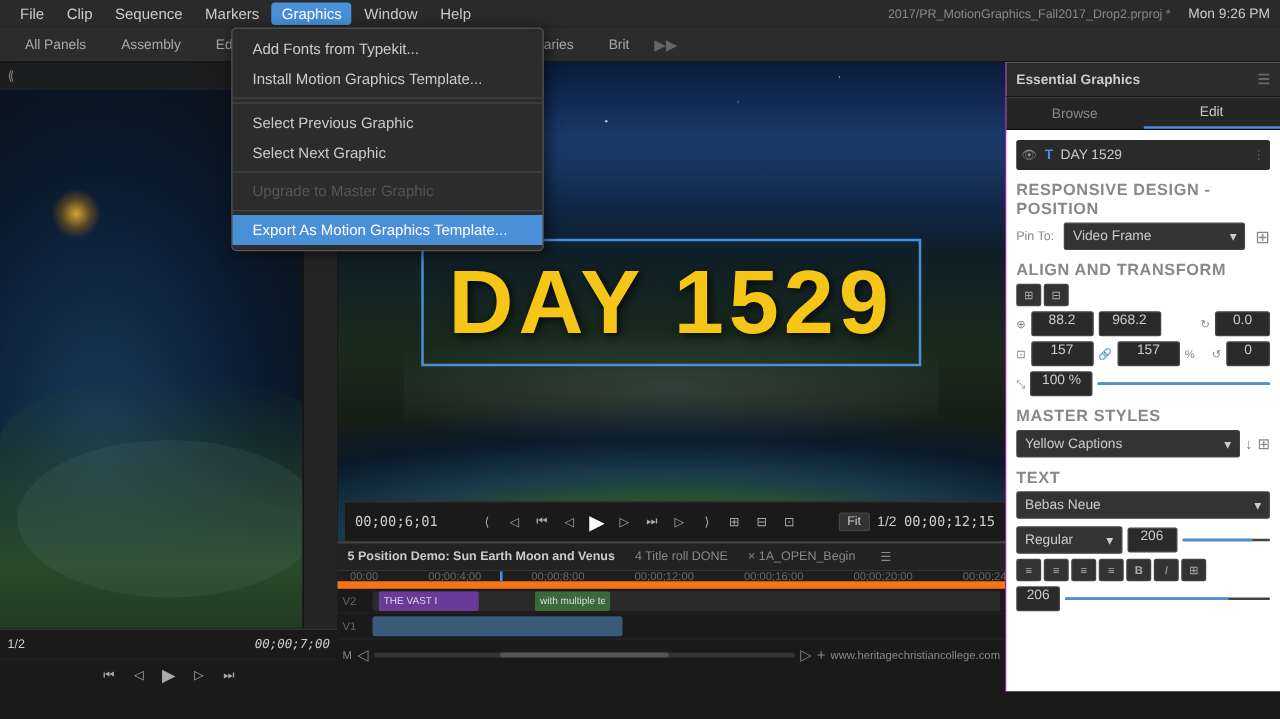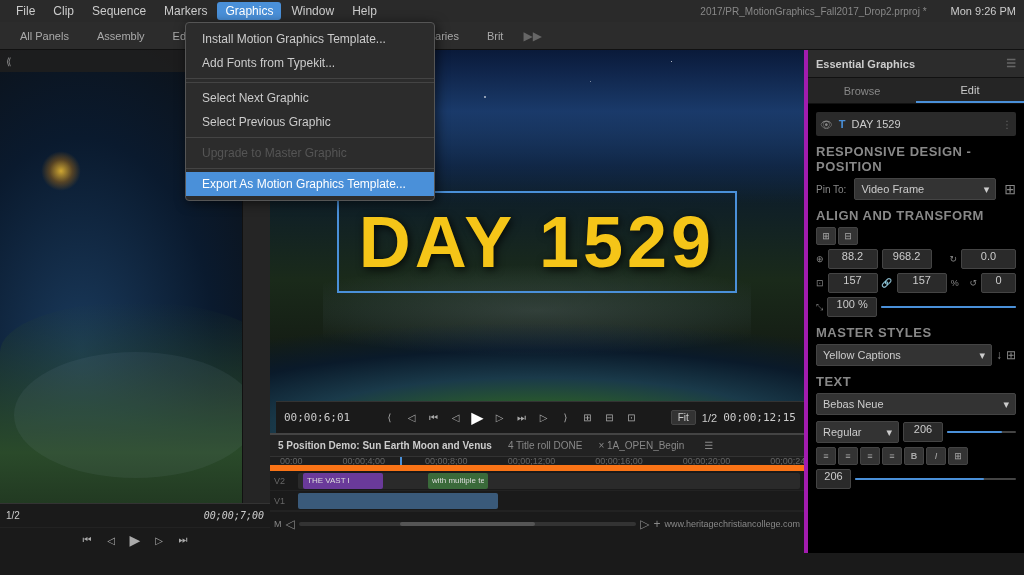--- a/index.html
+++ b/index.html
@@ -25,21 +25,21 @@
     }
     .menu-bar-item:hover, .menu-bar-item.active {
       background: #4a90d9;
       color: white;
     }
     .menu-bar-item.active { background: #4a90d9; color: white; }
     .menu-bar-right {
       margin-left: auto;
       display: flex;
       align-items: center;
-      gap: 24px;
+      gap: 14px;
       font-size: 11px;
     }
 
     
     .tab-bar {
       height: 28px;
       background: #2c2c2c;
       display: flex;
       align-items: center;
       padding: 0 8px;
@@ -136,22 +136,22 @@
       align-items: center;
       justify-content: center;
       cursor: pointer;
       color: #aaa;
       font-size: 10px;
     }
 
     
     .right-panel {
       width: 220px;
-      background: #000000;
-      border-left: 4px solid #a21caf;
+      background: #ffffff;
+      border-left: 1px solid #a21caf;
       display: flex;
       flex-direction: column;
     }
     .right-panel-header {
       height: 28px;
       background: #2c2c2c;
       display: flex;
       align-items: center;
       padding: 0 8px;
       font-size: 11px;
@@ -363,32 +363,32 @@
   <span class="menu-bar-item">Window</span>
   <span class="menu-bar-item">Help</span>
   <div class="menu-bar-right">
     <span style="font-size:10px; color:#888; max-width:300px; overflow:hidden; text-overflow:ellipsis; white-space:nowrap;">2017/PR_MotionGraphics_Fall2017_Drop2.prproj *</span>
     <span>Mon 9:26 PM</span>
   </div>
 </div>
 
 <div class="dropdown-menu">
   <div class="menu-item">
+    <span>Add Fonts from Typekit...</span>
+  </div>
+  <div class="menu-item">
     <span>Install Motion Graphics Template...</span>
-  </div>
-  <div class="menu-item">
-    <span>Add Fonts from Typekit...</span>
   </div>
   <div class="menu-separator"></div>
   <div class="menu-separator"></div>
   <div class="menu-item">
+    <span>Select Previous Graphic</span>
+  </div>
+  <div class="menu-item">
     <span>Select Next Graphic</span>
-  </div>
-  <div class="menu-item">
-    <span>Select Previous Graphic</span>
   </div>
   <div class="menu-separator"></div>
   <div class="menu-item disabled">
     <span>Upgrade to Master Graphic</span>
   </div>
   <div class="menu-separator"></div>
   <div class="menu-item highlighted">
     <span>Export As Motion Graphics Template...</span>
   </div>
 </div>
@@ -567,21 +567,21 @@
       <div class="section-label">Align and Transform</div>
       <div class="align-buttons">
         <div class="align-btn">⊞</div>
         <div class="align-btn">⊟</div>
       </div>
       <div style="display:flex; gap:4px; margin-bottom:4px; align-items:center;">
         <span style="font-size:9px; color:#888;">⊕</span>
         <div class="input-box">88.2</div>
         <div class="input-box">968.2</div>
         <span style="font-size:9px; color:#888; margin-left:auto;">↻</span>
-        <div class="input-box" style="width:55px;">0.0</div>
+        <div class="input-box" style="width:44px;">0.0</div>
       </div>
       <div style="display:flex; gap:4px; margin-bottom:4px; align-items:center;">
         <span style="font-size:9px; color:#888;">⊡</span>
         <div class="input-box">157</div>
         <span style="font-size:9px; color:#888;">🔗</span>
         <div class="input-box">157</div>
         <span style="font-size:9px; color:#888;">%</span>
         <span style="font-size:9px; color:#888; margin-left:auto;">↺</span>
         <div class="input-box" style="width:35px;">0</div>
       </div>

